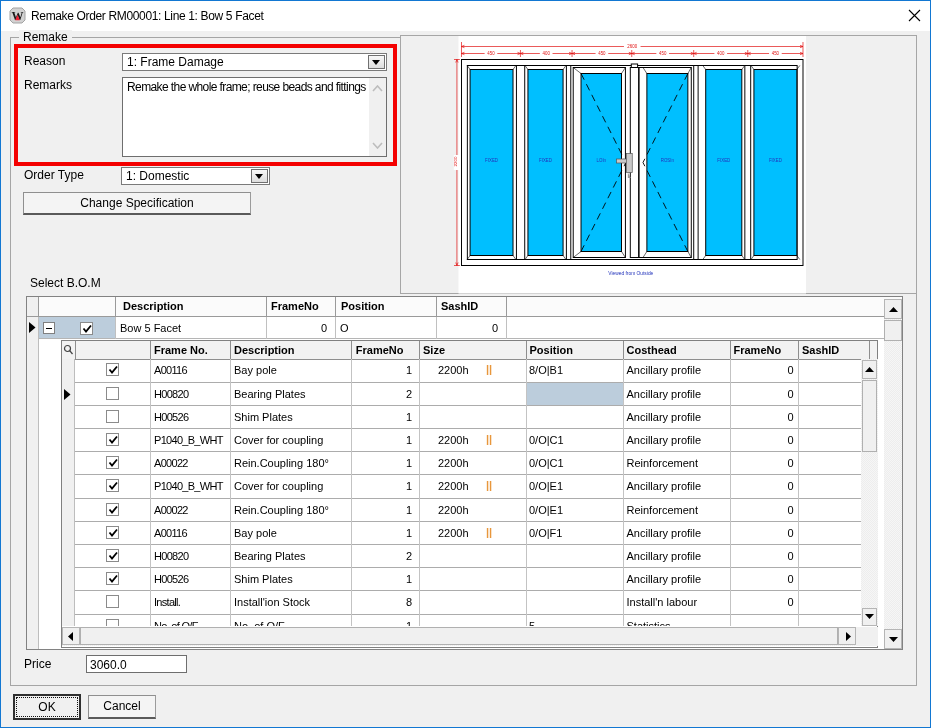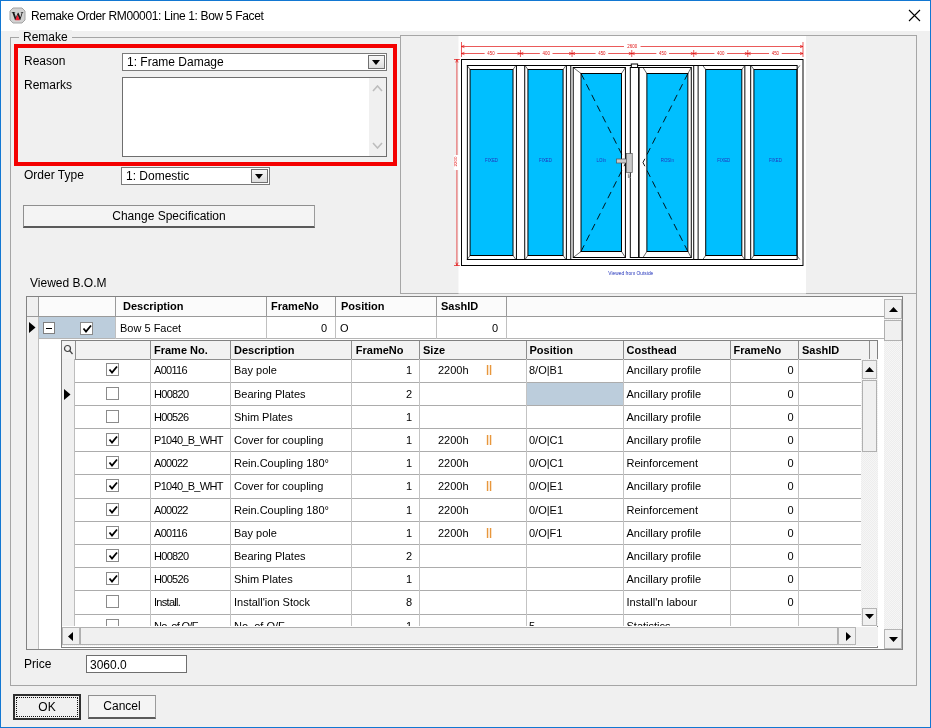--- a/index.html
+++ b/index.html
@@ -40,41 +40,42 @@
 <div class="tb" style="left:122px;top:53px;width:265px;height:18px">
  <div style="position:absolute;left:4px;top:1px;font-size:12px">1: Frame Damage</div>
  <div style="position:absolute;right:1px;top:1px;width:17px;height:14px;background:linear-gradient(#f8f8f8,#dddddd);border:1px solid #707070">
   <svg width="9" height="6" style="position:absolute;left:3px;top:4px">
         <path d="M0 0 L8 0 L4 5 Z" fill="#000"></path>
       </svg>
  </div>
 </div>
 
 <div class="tb" style="left:122px;top:77px;width:265px;height:80px;border-color:#6e6e6e">
+ <div style="position:absolute;left:4px;top:2px;font-size:12px;white-space:nowrap;letter-spacing:-0.6px">Remake the whole frame; reuse beads and fittings</div>
  <div style="position:absolute;right:0;top:0;width:17px;height:78px;background:#f0f0f0">
   <svg width="11" height="7" style="position:absolute;left:3px;top:7px">
         <path d="M1 6 L5.5 1 L10 6" stroke="#bdbdbd" stroke-width="1.6" fill="none"></path>
       </svg>
   <svg width="11" height="7" style="position:absolute;left:3px;bottom:7px">
         <path d="M1 1 L5.5 6 L10 1" stroke="#bdbdbd" stroke-width="1.6" fill="none"></path>
       </svg>
  </div>
 </div>
 <div class="abs" style="left:14px;top:44px;width:383px;height:122px;border:4px solid #f40000;z-index:40"></div>
 
 <div class="tb" style="left:121px;top:167px;width:149px;height:18px">
  <div style="position:absolute;left:4px;top:1px;font-size:12px">1: Domestic</div>
  <div style="position:absolute;right:1px;top:1px;width:17px;height:14px;background:linear-gradient(#f8f8f8,#dddddd);border:1px solid #707070">
   <svg width="9" height="6" style="position:absolute;left:3px;top:4px">
         <path d="M0 0 L8 0 L4 5 Z" fill="#000"></path>
       </svg>
  </div>
 </div>
-<div class="btn" style="left:23px;top:205px;width:292px;height:23px;line-height:20px">Change Specification</div>
-<div class="lbl" style="left:30px;top:276px">Viewed B.O.M</div>
+<div class="btn" style="left:23px;top:192px;width:228px;height:23px;line-height:20px">Change Specification</div>
+<div class="lbl" style="left:30px;top:276px">Select B.O.M</div>
 <svg class="abs" style="left:400px;top:35px" width="517" height="259" viewBox="0 0 517 259">
     <rect x="0.5" y="0.5" width="516" height="258" fill="#f0f0f0" stroke="#a6a6a6" stroke-width="1"></rect>
     <rect x="58.5" y="1" width="347.5" height="257.5" fill="#ffffff"></rect>
     <g transform="translate(33.69,-1) scale(0.97571,1)">
       <g stroke="#e01010" stroke-width="0.7" fill="none">
         <path d="M28.5 8 L28.5 16 M378.5 8 L378.5 16"></path>
         <line x1="28.5" y1="12.5" x2="378.5" y2="12.5"></line>
         <line x1="28.5" y1="19.5" x2="378.5" y2="19.5"></line>
         <path d="M28.5 16 L28.5 23"></path>
         <path d="M88.9 16 L88.9 23"></path>

